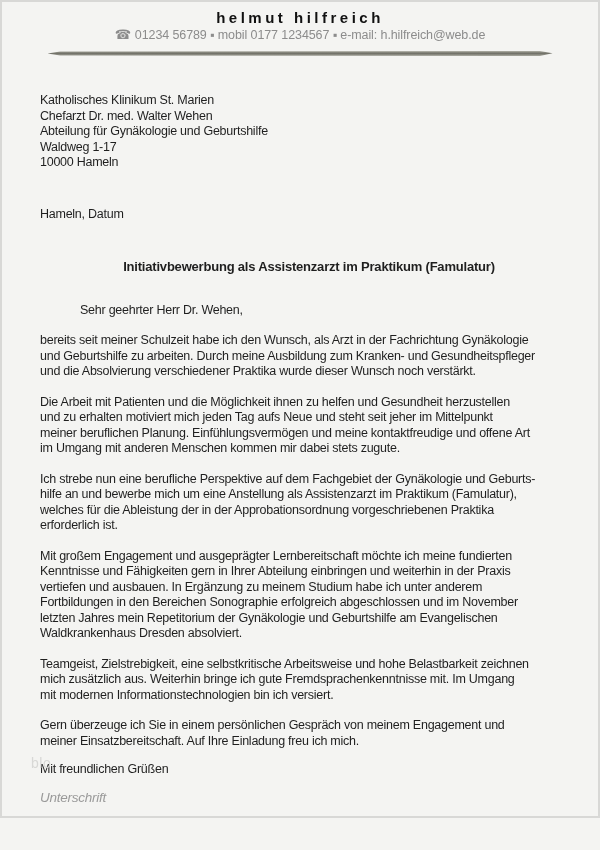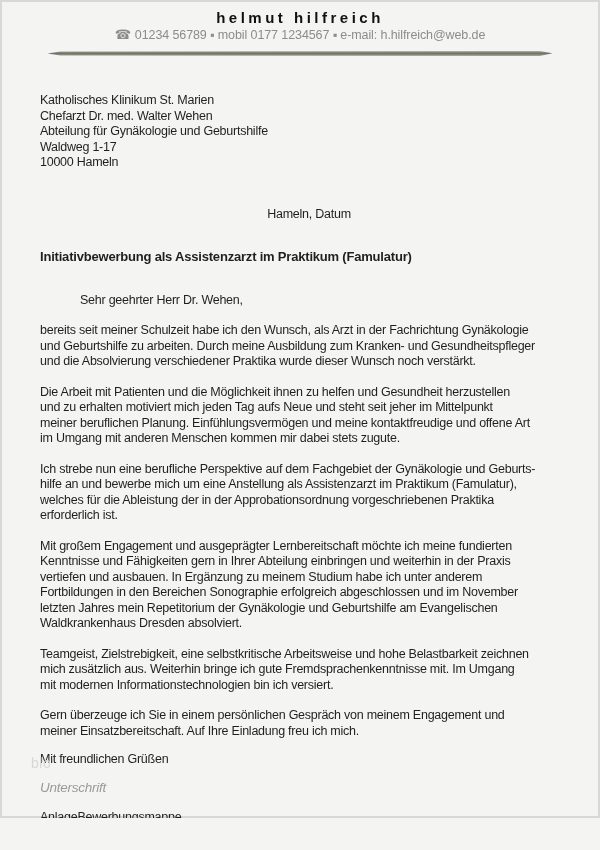--- a/index.html
+++ b/index.html
@@ -18,22 +18,22 @@
   .sender-sub{font-size:12.5px;color:var(--muted);line-height:15px;letter-spacing:-0.1px;}
   .phone-glyph{font-size:13px;margin-right:4px;}
   .divider{height:5px;width:505px;margin:8px auto 0 auto;
            background:linear-gradient(to bottom,#b3b3a9 0%,#6f6f66 45%,#7c7c73 60%,#a9a9a0 100%);
            clip-path:polygon(0 50%,2.5% 8%,97.5% 0,100% 45%,97.5% 100%,2.5% 92%);}
 
   
   .content{padding:0 22px 0 40px;font-size:12.5px;line-height:15.5px;letter-spacing:-0.25px;}
   .recipient{margin-top:37px;}
   .recipient div{line-height:15.5px;}
-  .date-line{margin-top:36px;text-align:center;}
-  .subject-line{margin-top:27px;font-weight:bold;font-size:13px;letter-spacing:-0.2px;}
+  .date-line{margin-top:36px;text-align:left;}
+  .subject-line{margin-top:37px;font-weight:bold;font-size:13px;letter-spacing:-0.2px;text-align:center;}
   .salutation{margin-top:28px;margin-left:40px;}
   p.para{margin:15px 0 0 0;white-space:pre-line;}
   .closing{margin-top:13px;}
   .signature-placeholder{margin-top:12px;font-style:italic;font-size:13.5px;color:var(--signature_gray);}
   .enclosure{margin-top:15px;}
   .enclosure .label{text-decoration:underline;}
 
   
   .watermark{position:absolute;left:31px;top:755px;font-size:14px;color:var(--watermark);letter-spacing:0.5px;}
   .next-page-header{position:absolute;left:0;right:0;top:845px;text-align:center;

